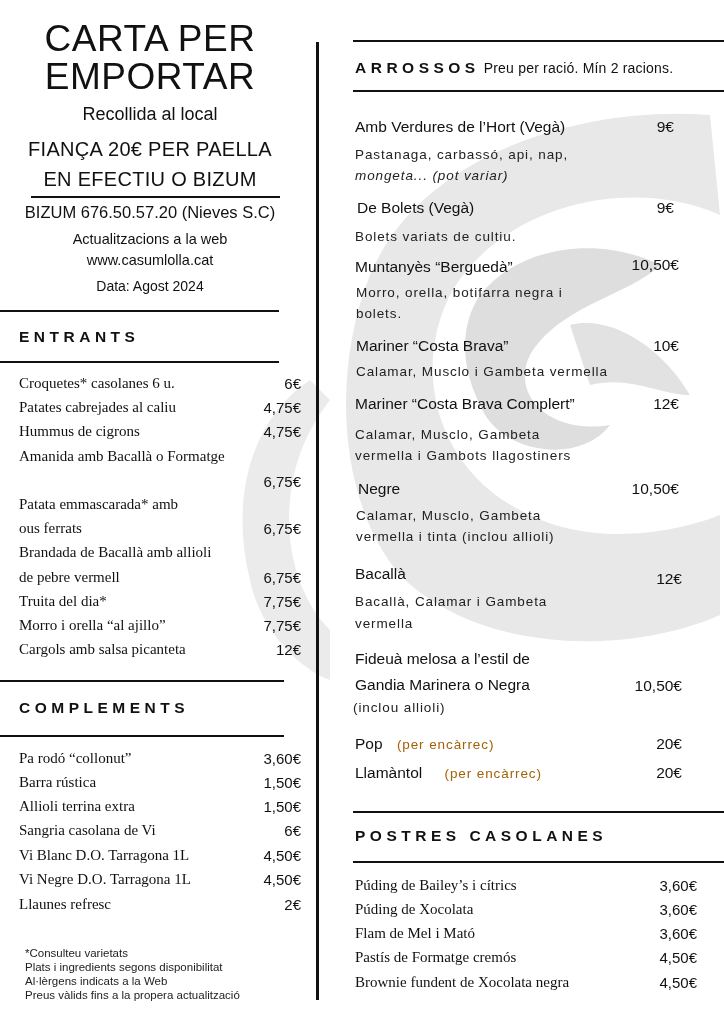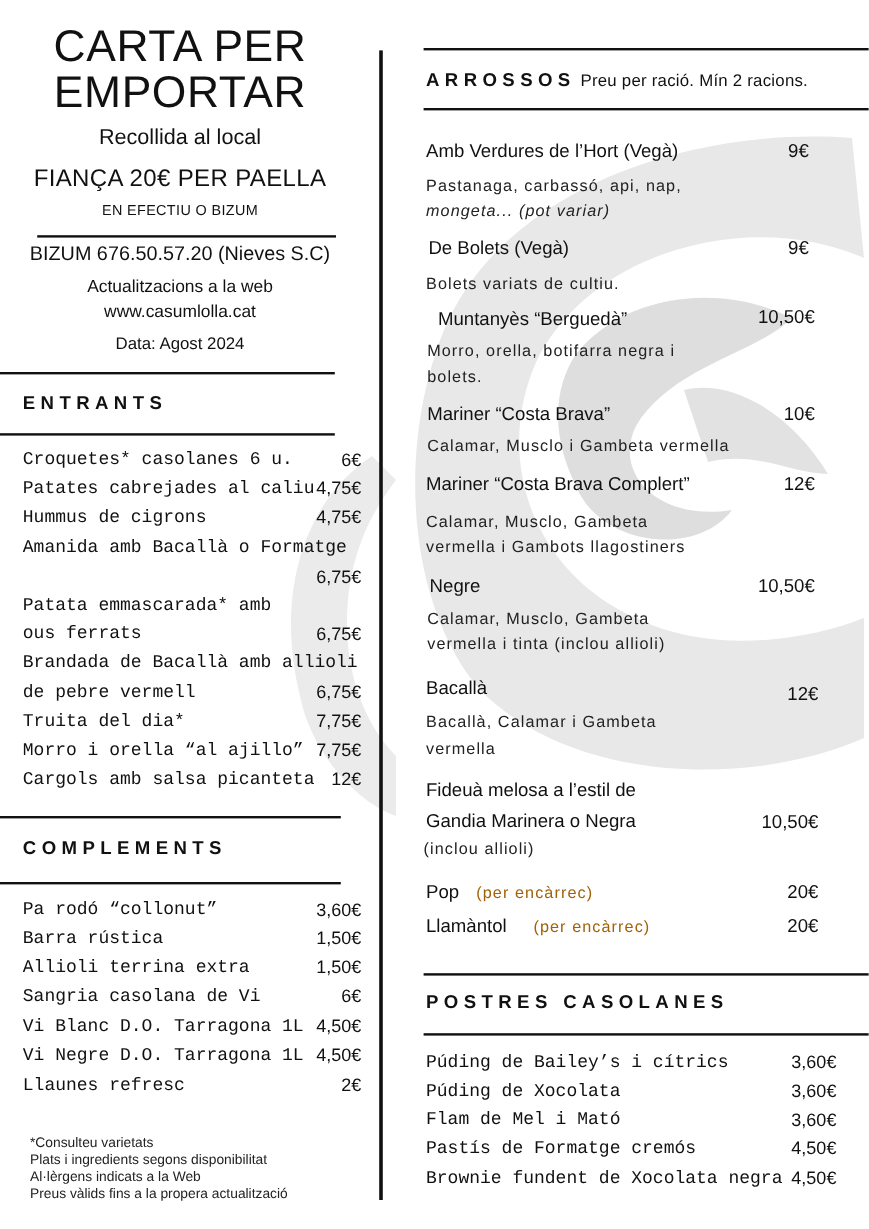--- a/index.html
+++ b/index.html
@@ -11,33 +11,33 @@
   .wm2 { left: 190px; top: 380px; width: 140px; height: 300px; }
 
   .divider-v { position: absolute; left: 316px; top: 42px; width: 3px; height: 958px; background: #111; }
 
   
   .title { position: absolute; left: 0; width: 300px; text-align: center; font-family: "Liberation Sans", sans-serif; }
   .t1 { top: 20px; font-size: 37px; line-height: 38px; font-weight: 500; letter-spacing: 0.5px; }
   .t2 { top: 58px; font-size: 37px; line-height: 38px; font-weight: 500; letter-spacing: 0.5px; }
   .sub { top: 104px; font-size: 18px; text-align: center; }
   .fianca { top: 138px; font-size: 20px; font-weight: 500; letter-spacing: 0.3px; }
-  .efectiu { top: 168px; font-size: 12px; font-weight: 500; letter-spacing: 0.3px; }
+  .efectiu { top: 168px; font-size: 20px; font-weight: 500; letter-spacing: 0.3px; }
   .efectiu-rule { position: absolute; left: 31px; top: 196px; width: 249px; height: 2px; background: #111; }
   .bizum { top: 203px; font-size: 16.5px; }
   .upd { top: 231px; font-size: 14.5px; }
   .web { top: 252px; font-size: 14.5px; }
   .date { top: 278px; font-size: 14px; }
 
   .rule { position: absolute; height: 2px; background: #111; }
 
   .sec-head { position: absolute; font-family: "Liberation Sans", sans-serif; font-weight: bold; font-size: 15.5px; letter-spacing: 4.5px; }
   .sec-sub { font-weight: normal; letter-spacing: 0.2px; font-size: 14px; margin-left: 4px; }
 
-  .item { position: absolute; font-family: Liberation Mono, monospace; font-size: 15px; white-space: nowrap; }
+  .item { position: absolute; font-family: Liberation Serif, serif; font-size: 15px; white-space: nowrap; }
   .price { position: absolute; font-family: "Liberation Sans", sans-serif; font-size: 15px; text-align: right; white-space: nowrap; }
 
   .ar-name { position: absolute; font-family: "Liberation Sans", sans-serif; font-size: 15.5px; font-weight: 500; white-space: nowrap; }
   .ar-desc { position: absolute; font-family: "Liberation Sans", sans-serif; font-size: 13.5px; letter-spacing: 0.9px; color: #222; white-space: nowrap; }
   .ar-price { position: absolute; font-family: "Liberation Sans", sans-serif; font-size: 15.5px; text-align: right; white-space: nowrap; }
   .ar-note { font-size: 13.5px; font-weight: normal; letter-spacing: 0.9px; color: #a16207; }
 
   .foot { position: absolute; left: 25px; font-family: "Liberation Sans", sans-serif; font-size: 11.5px; line-height: 14px; color: #222; white-space: nowrap; }
 </style>
 </head>
@@ -122,21 +122,21 @@
 
 <div class="ar-name" style="left:355px;top:118px;">Amb Verdures de l’Hort (Vegà)</div>
 <div class="ar-price" style="right:50px;top:118px;">9€</div>
 <div class="ar-desc" style="left:355px;top:147px;">Pastanaga, carbassó, api, nap,</div>
 <div class="ar-desc" style="left:355px;top:168px;font-style:italic;">mongeta... (pot variar)</div>
 
 <div class="ar-name" style="left:357px;top:199px;">De Bolets (Vegà)</div>
 <div class="ar-price" style="right:50px;top:199px;">9€</div>
 <div class="ar-desc" style="left:355px;top:229px;">Bolets variats de cultiu.</div>
 
-<div class="ar-name" style="left:365px;top:258px;">Muntanyès “Berguedà”</div>
+<div class="ar-name" style="left:355px;top:258px;">Muntanyès “Berguedà”</div>
 <div class="ar-price" style="right:45px;top:256px;">10,50€</div>
 <div class="ar-desc" style="left:356px;top:285px;">Morro, orella, botifarra negra i</div>
 <div class="ar-desc" style="left:356px;top:306px;">bolets.</div>
 
 <div class="ar-name" style="left:356px;top:337px;">Mariner “Costa Brava”</div>
 <div class="ar-price" style="right:45px;top:337px;">10€</div>
 <div class="ar-desc" style="left:356px;top:364px;">Calamar, Musclo i Gambeta vermella</div>
 
 <div class="ar-name" style="left:355px;top:395px;">Mariner “Costa Brava Complert”</div>
 <div class="ar-price" style="right:45px;top:395px;">12€</div>

